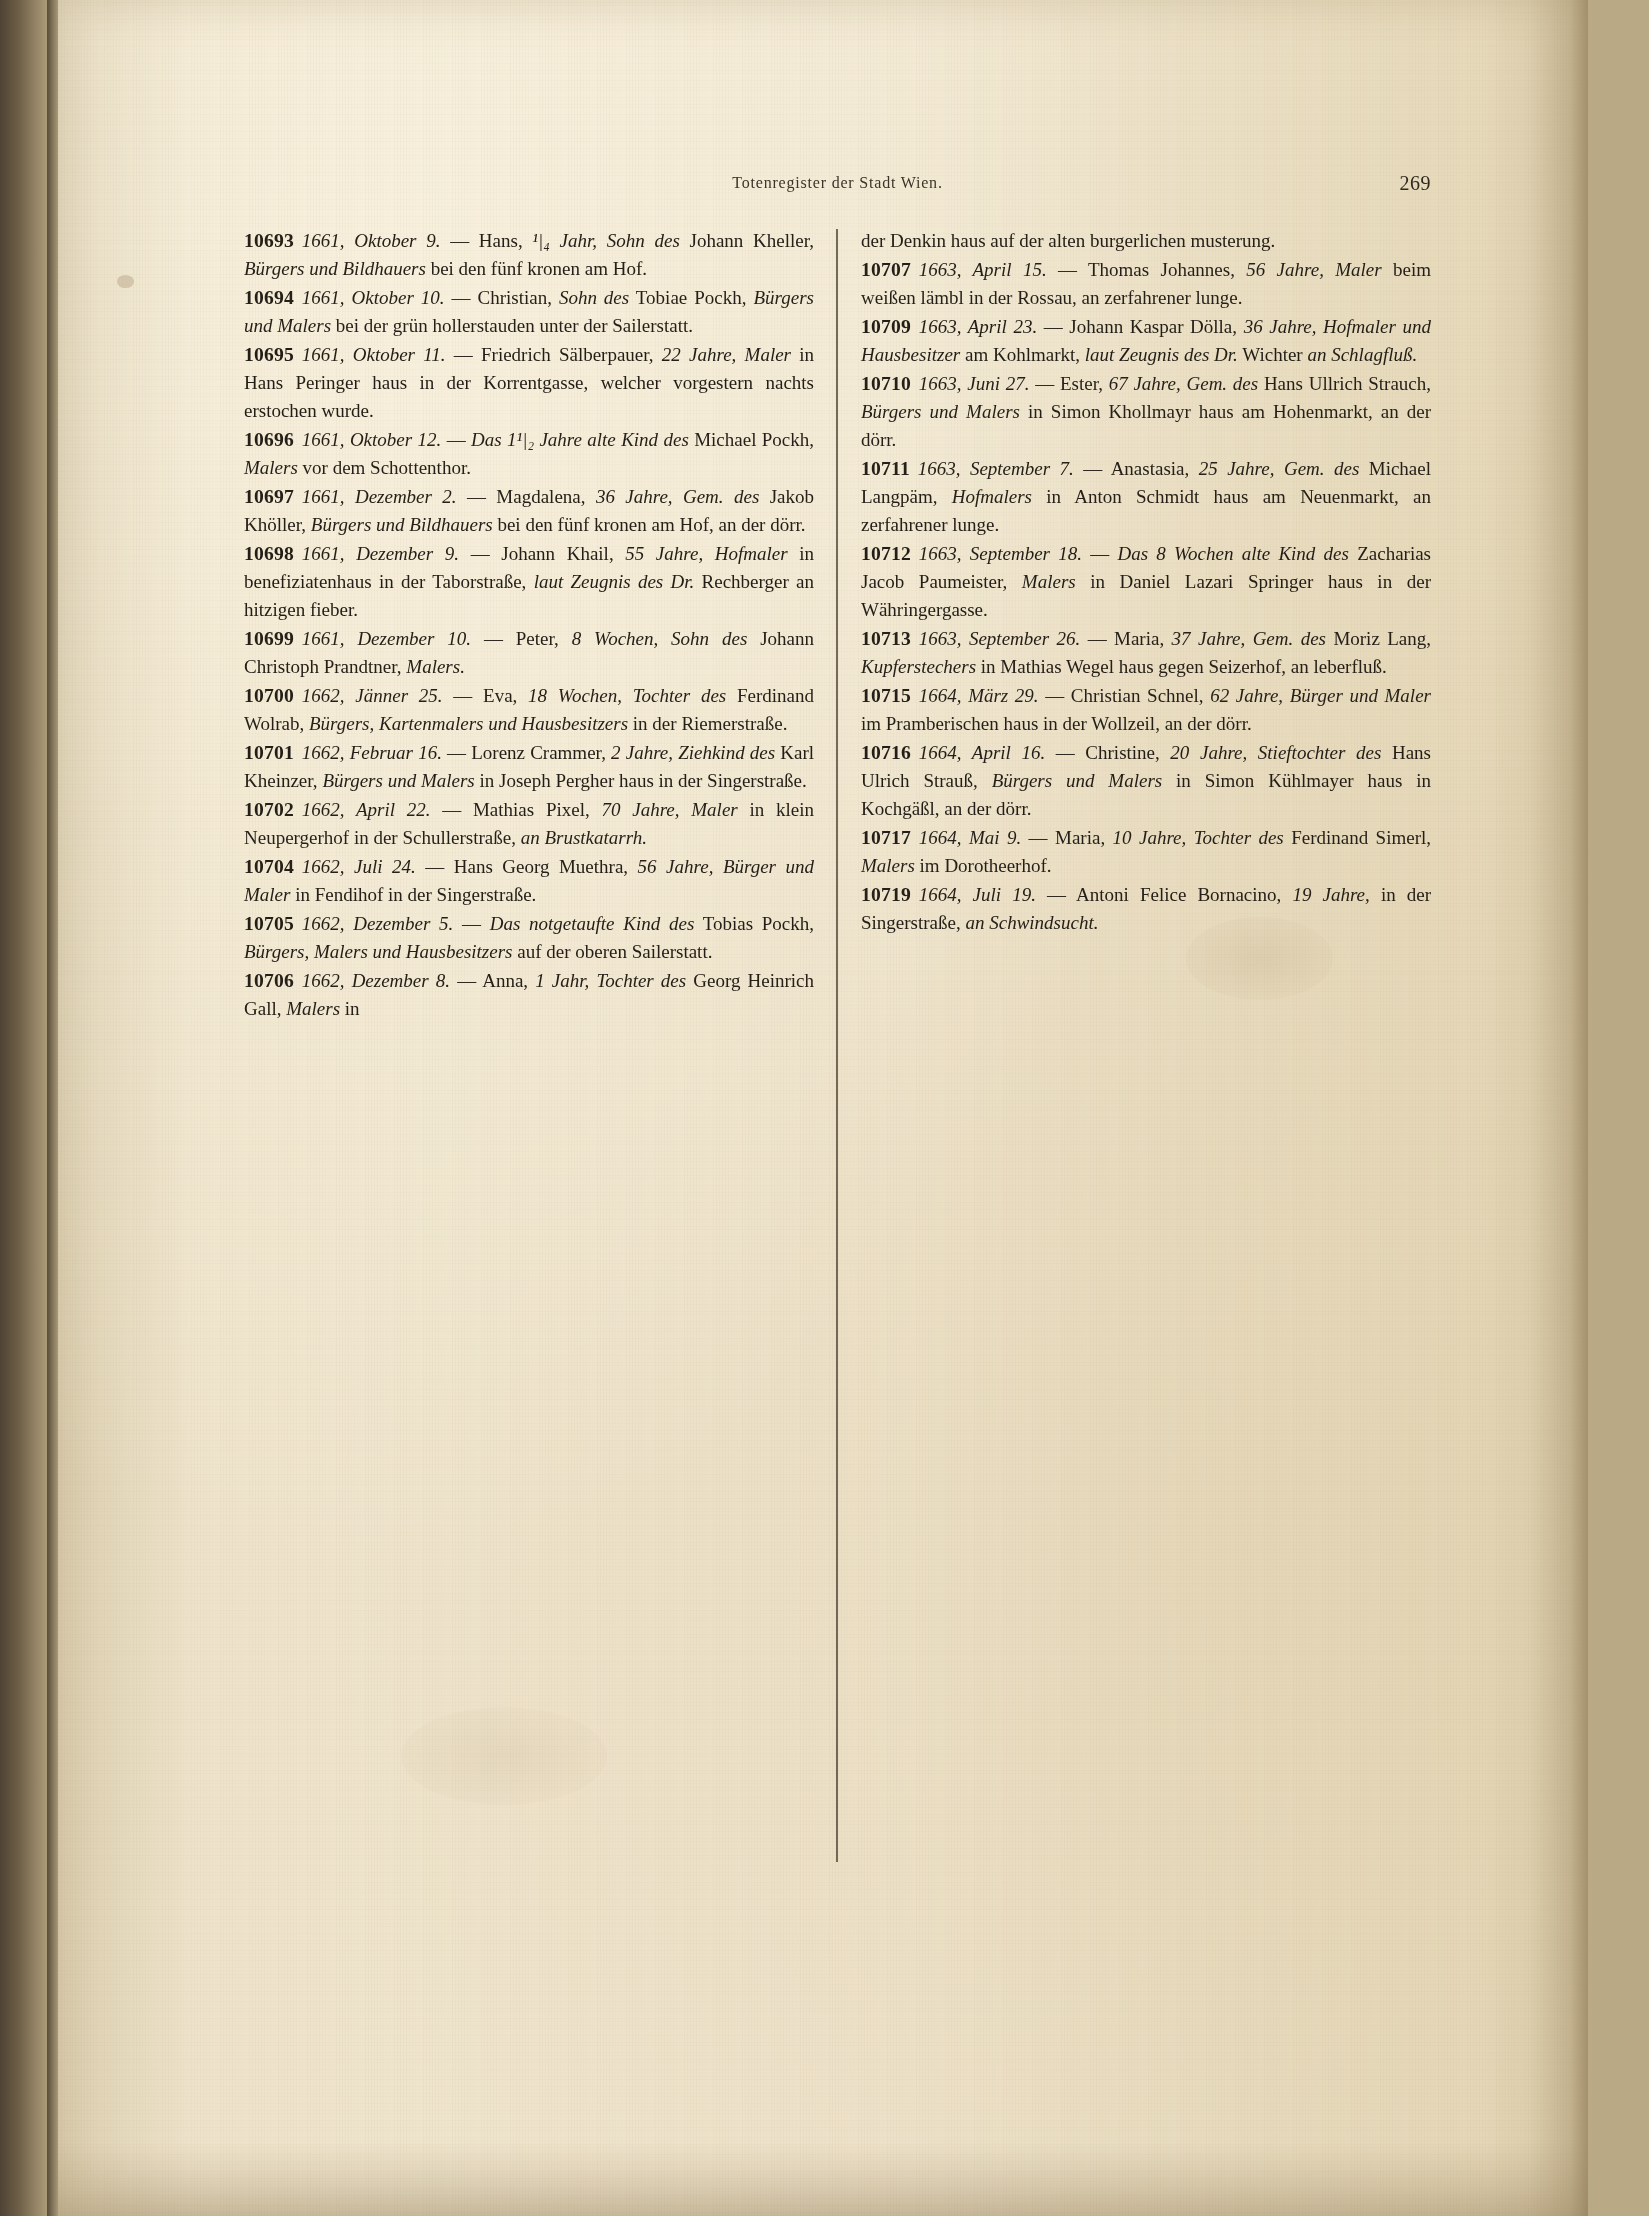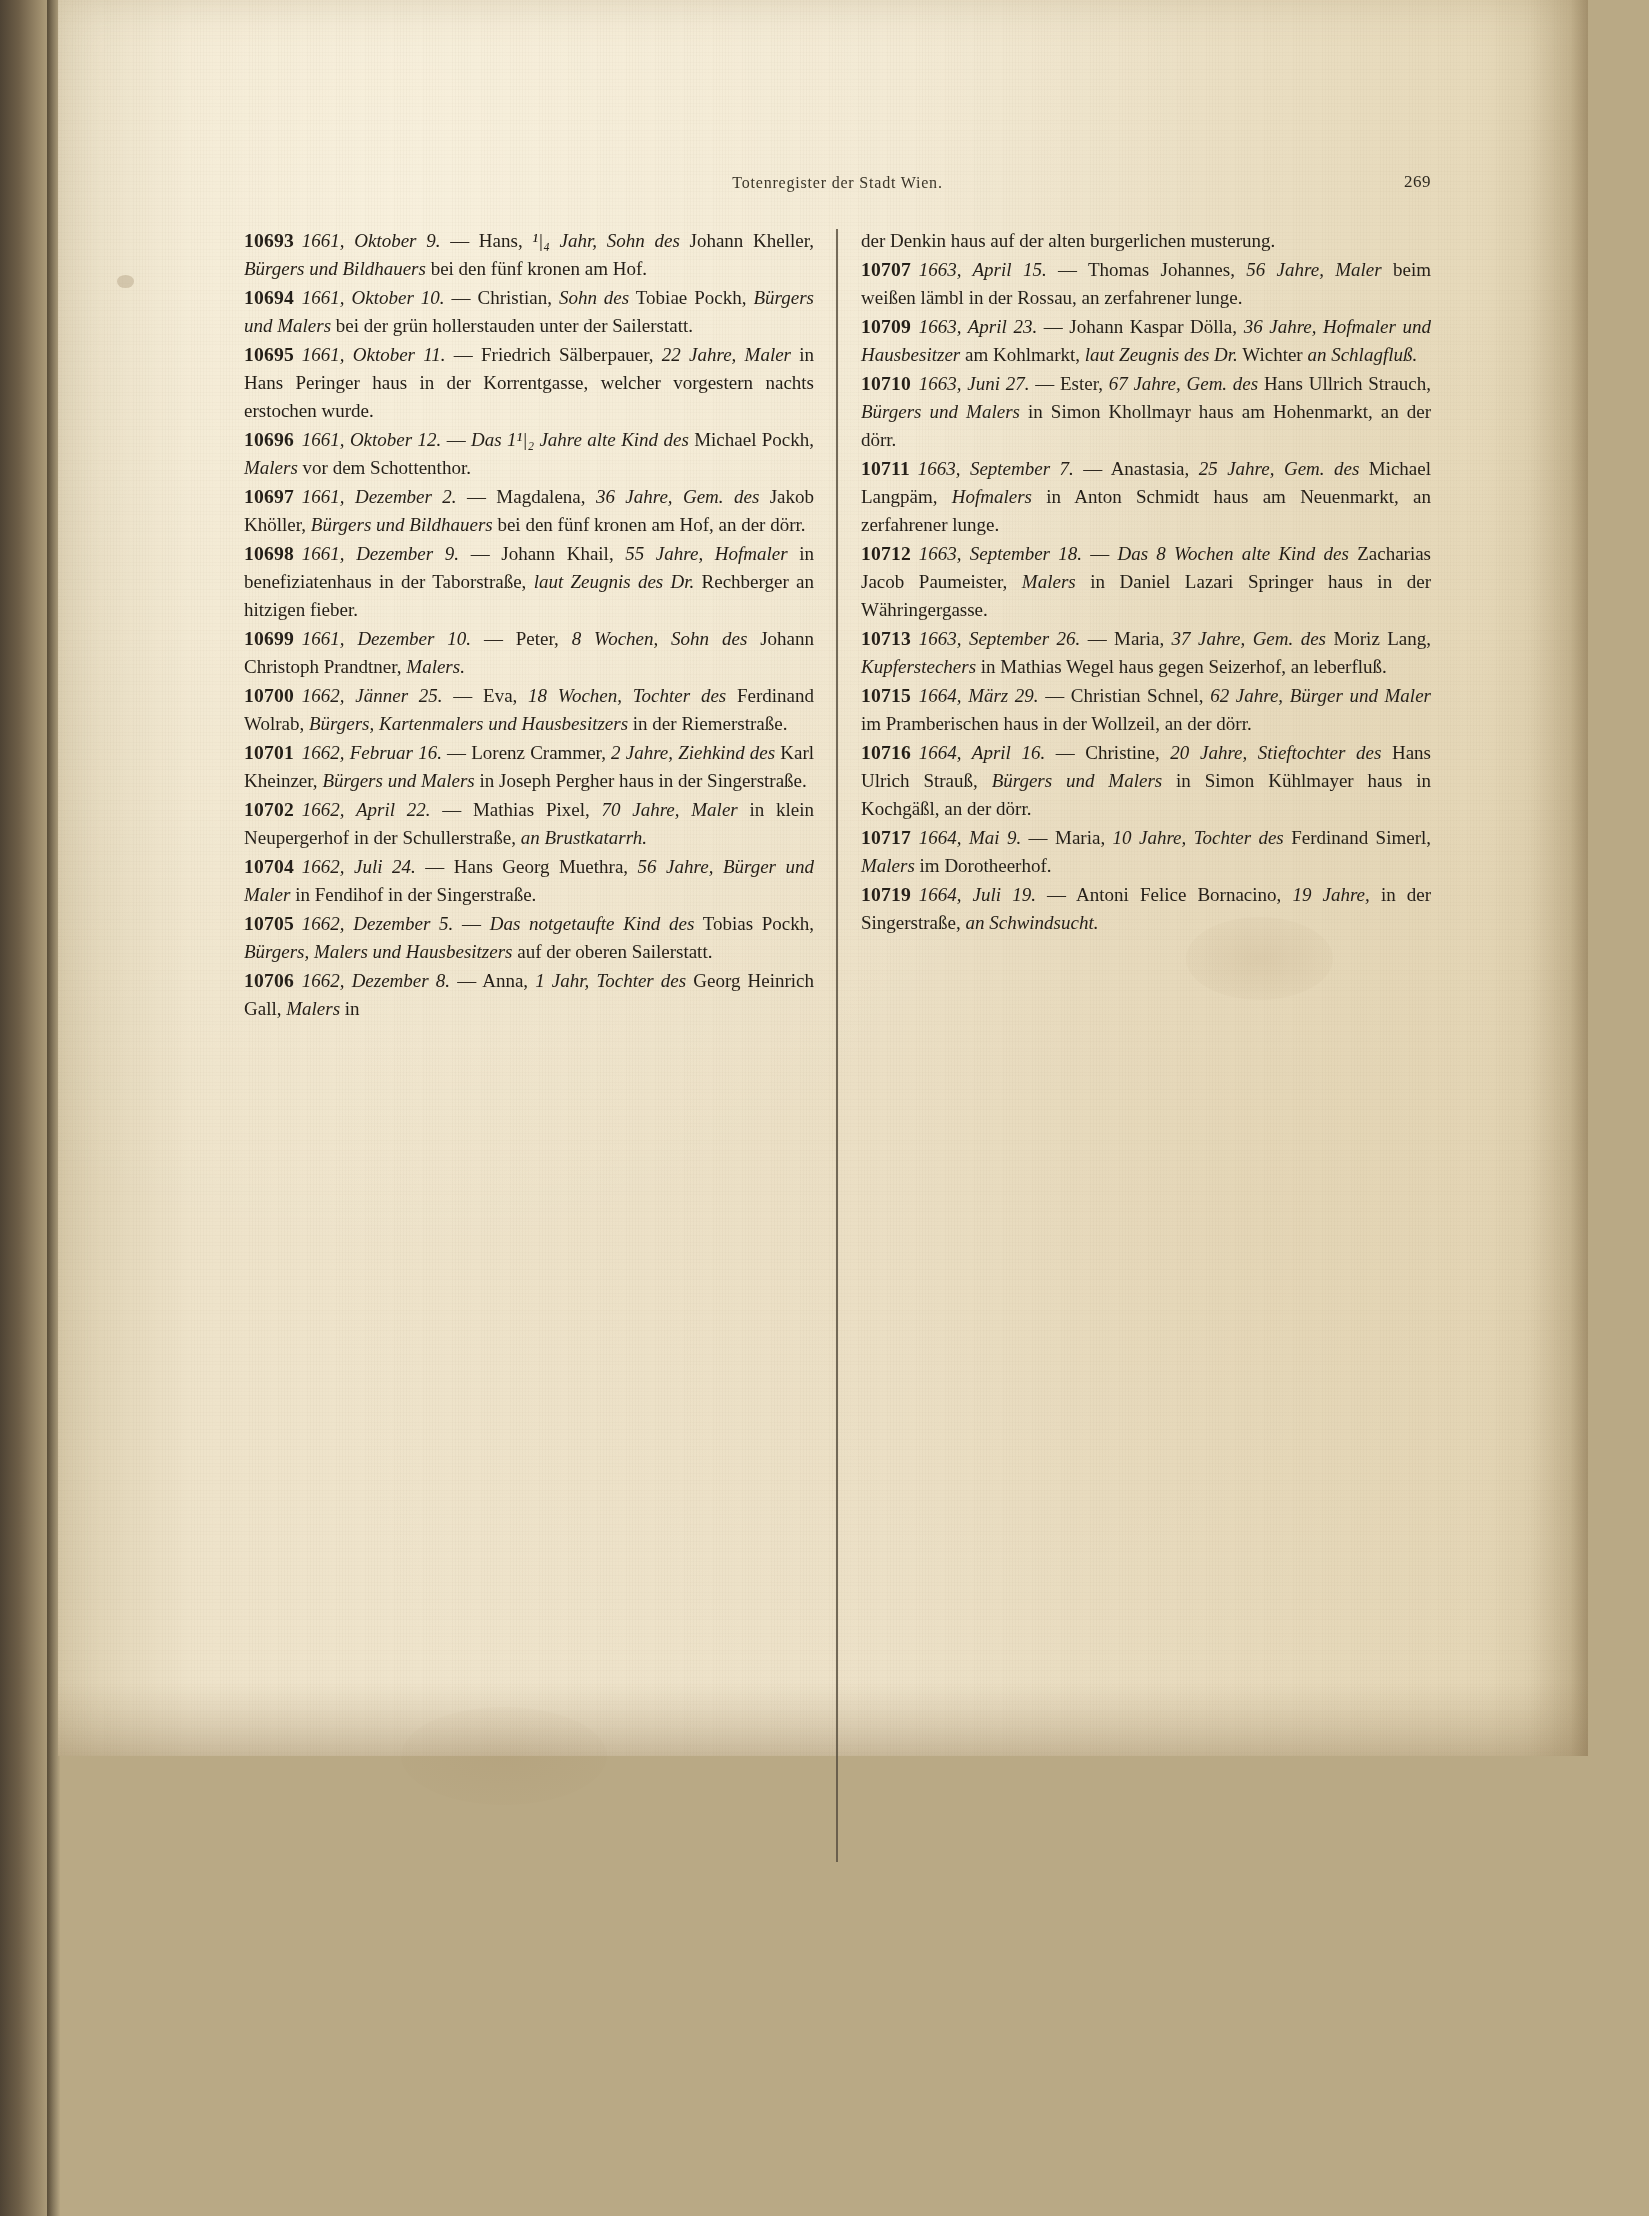--- a/index.html
+++ b/index.html
@@ -28,21 +28,21 @@
   }
   .gutter-edge {
     position: absolute;
     left: 47px; top: 0;
     width: 12.8px; height: 100%;
     background: linear-gradient(to right, rgba(60,50,35,0.75), rgba(160,145,115,0.15));
   }
   .page {
     position: absolute;
     left: 58px; top: 0;
-    width: 1530px; height: 1756px;
+    width: 1530px; height: 2216px;
     background: #ece0c6;
     background-image:
       radial-gradient(ellipse at 22% 12%, rgba(255,250,235,0.55) 0%, rgba(255,250,235,0) 48%),
       radial-gradient(ellipse at 78% 70%, rgba(222,205,170,0.5) 0%, rgba(222,205,170,0) 55%),
       linear-gradient(to right, #dccfb0 0%, #eee3ca 9%, #f0e6cf 55%, #e6d9ba 93%, #d2c3a0 100%);
     box-shadow: inset 0 0 44px rgba(160,140,100,0.30);
   }
   .page-right-edge {
     position: absolute;
     right: 0; top: 0;
@@ -81,21 +81,21 @@
     transform: translateX(-50%);
     white-space: nowrap;
     font-size: 16px;
     letter-spacing: 0.8px;
     color: #3b3529;
   }
   .folio {
     position: absolute;
     right: 0;
     top: -2px;
-    font-size: 17px;
+    font-size: 20px;
     letter-spacing: 0.5px;
     color: #2f2a20;
   }
 
   .columns {
     position: relative;
     display: flex;
     gap: 47px;
   }
   .col {

